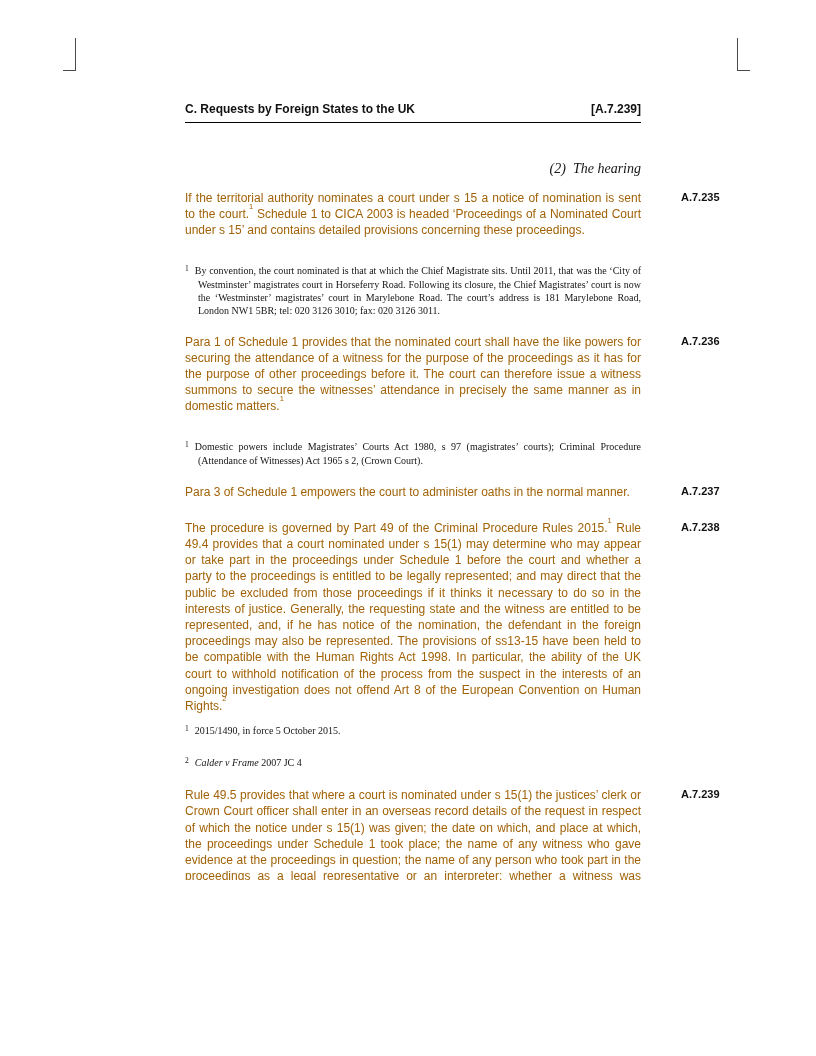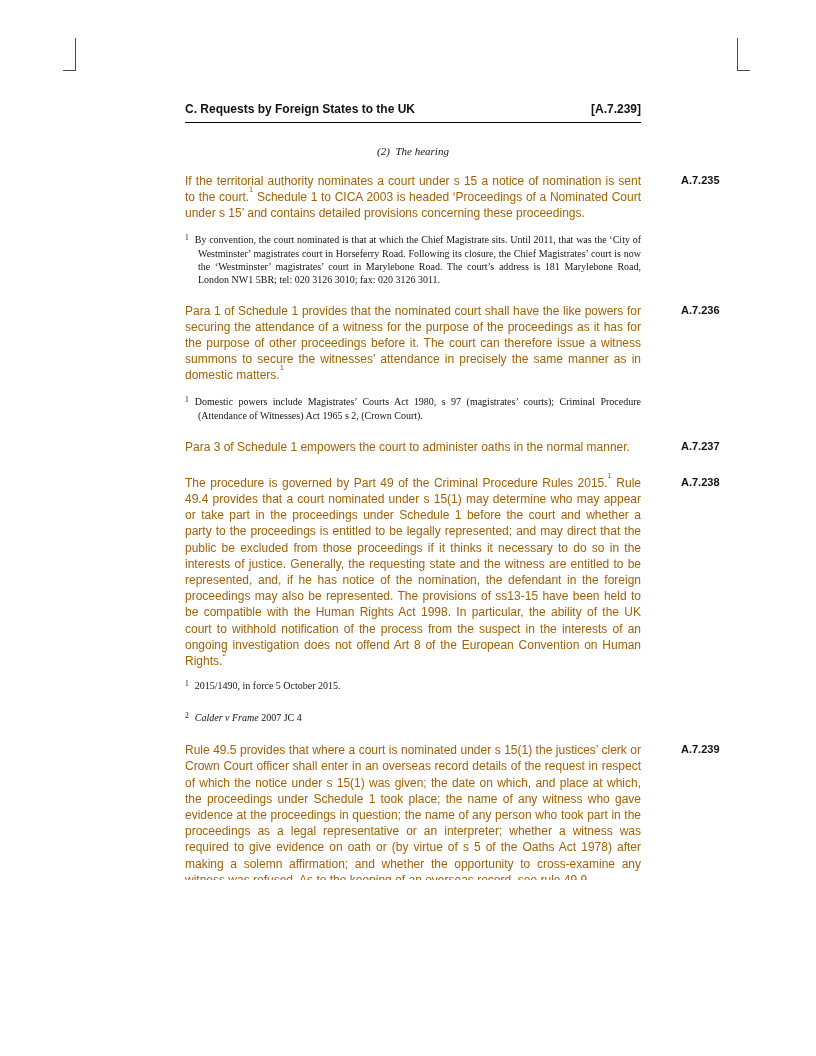--- a/index.html
+++ b/index.html
@@ -34,34 +34,34 @@
     justify-content: space-between;
     font-family: "Liberation Sans", "DejaVu Sans", sans-serif;
     font-weight: 700;
     font-size: 12px;
     line-height: 14px;
     color: #111;
   }
   .head-rule { border-top: 1px solid #000; margin-top: 6px; }
 
   .section-heading {
-    margin-top: 21px;
-    text-align: center;
+    margin-top: 38px;
+    text-align: right;
     font-family: "Liberation Serif", "DejaVu Serif", serif;
     font-style: italic;
-    font-size: 11px;
+    font-size: 14px;
     line-height: 15px;
     color: #141414;
   }
 
   .block { position: relative; }
   .mt-first { margin-top: 14px; }
   .mt-para  { margin-top: 17px; }
   .mt-para-lg { margin-top: 20px; }
-  .mt-fn    { margin-top: 11px; }
+  .mt-fn    { margin-top: 25px; }
   .mt-fn-sm { margin-top: 10px; }
 
   .body {
     font-family: Liberation Sans, sans-serif;
     font-size: 12px;
     line-height: 16.2px;
     text-align: justify;
     color: #a16207;
   }
   .body sup, .fn sup {

